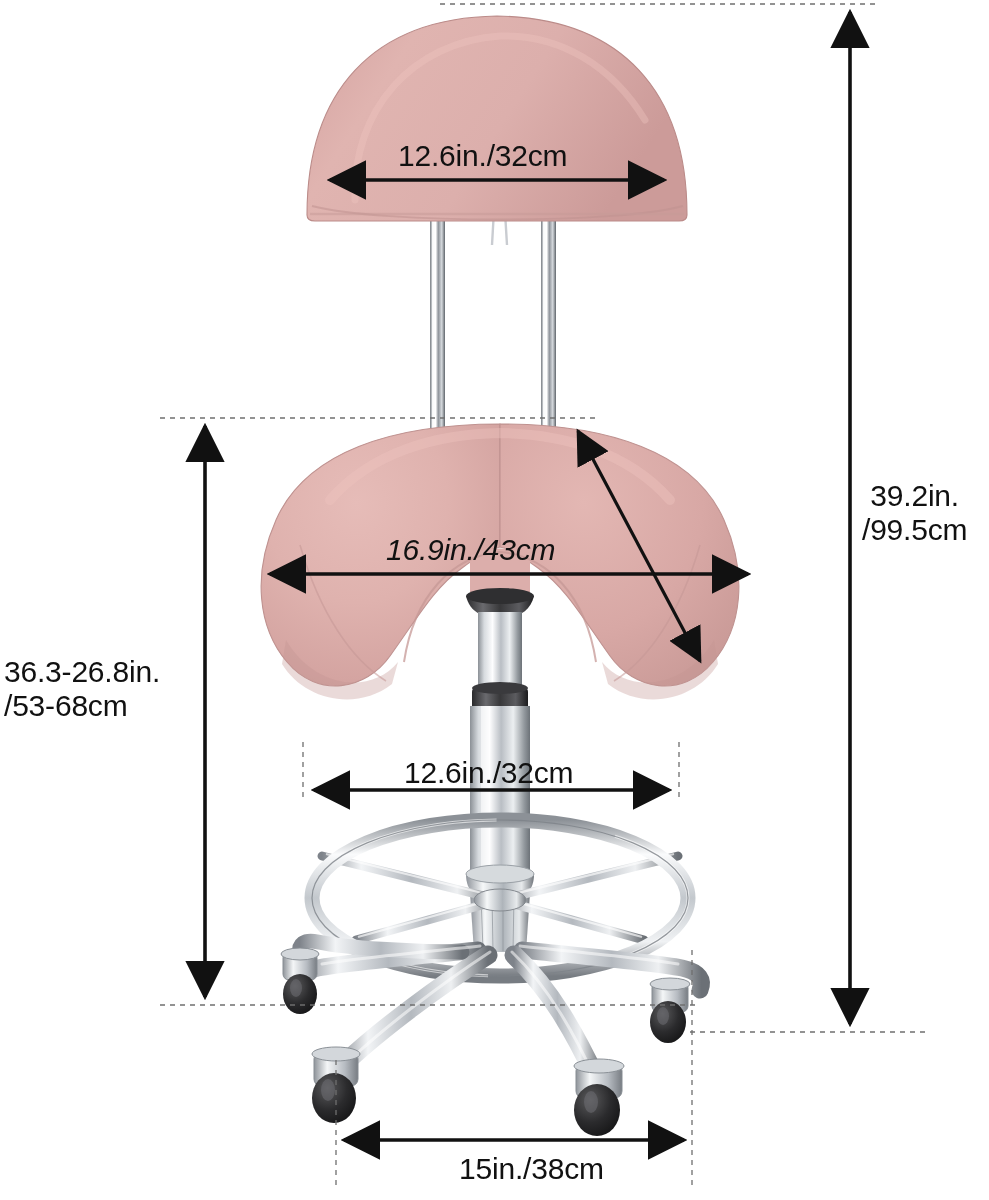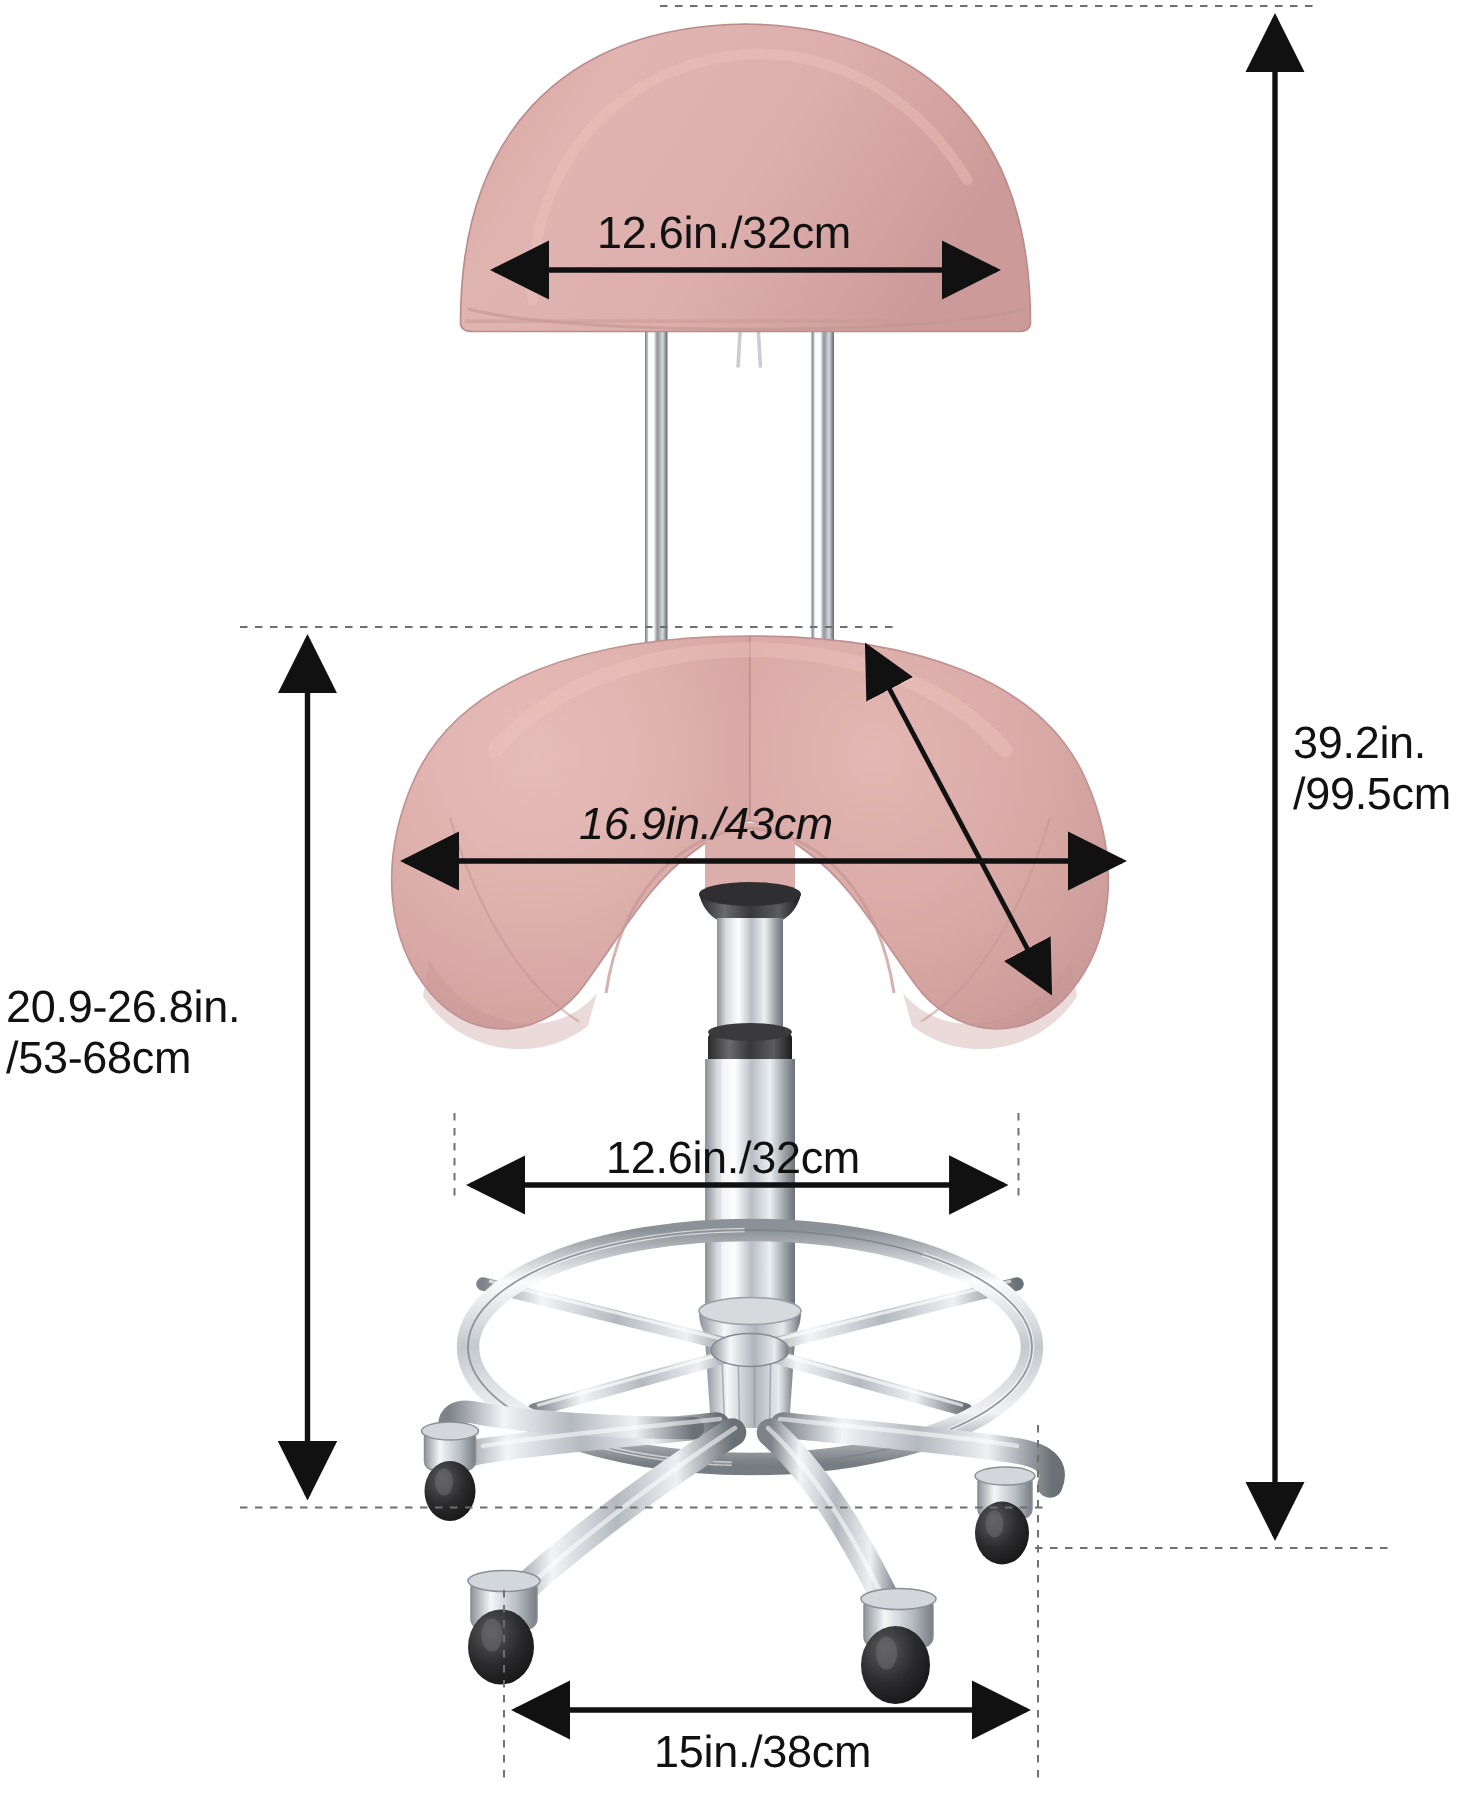--- a/index.html
+++ b/index.html
@@ -26,22 +26,22 @@
     font-family:"Liberation Sans", sans-serif;
     font-weight:400;
     white-space:pre;
     line-height:1.12;
     letter-spacing:-0.2px;
   }
   .lbl-backrest-w { left:398px; top:139px;  font-size:30px; }
   .lbl-seat-depth { left:633px; top:452px;  font-size:30px; }
   .lbl-seat-w     { left:386px; top:533px;  font-size:30px;font-style:italic; }
   .lbl-ring-w     { left:404px; top:756px;  font-size:30px; }
-  .lbl-base-w     { left:436px; top:1152px; font-size:30px; }
-  .lbl-total-h    { left:862px; top:479px;  font-size:30px; }
+  .lbl-base-w     { left:459px; top:1152px; font-size:30px; }
+  .lbl-total-h    { left:862px; top:479px;  font-size:30px;text-align:center; }
   .lbl-seat-h     { left:4px;   top:655px;  font-size:30px; }
 </style>
 </head>
 <body>
 
 <div id="stage">
 
   <svg class="layer" viewBox="0 0 989 1200" xmlns="http://www.w3.org/2000/svg">
     <defs>
 
@@ -356,16 +356,16 @@
 
   <div class="dimlabel lbl-seat-w">16.9in./43cm</div>
 
   <div class="dimlabel lbl-ring-w">12.6in./32cm</div>
 
   <div class="dimlabel lbl-base-w">15in./38cm</div>
 
   <div class="dimlabel lbl-total-h">39.2in.
 /99.5cm</div>
 
-  <div class="dimlabel lbl-seat-h">20.9-26.8in.
+  <div class="dimlabel lbl-seat-h">36.3-26.8in.
 /53-68cm</div>
 
 </div>
 
 </body></html>

